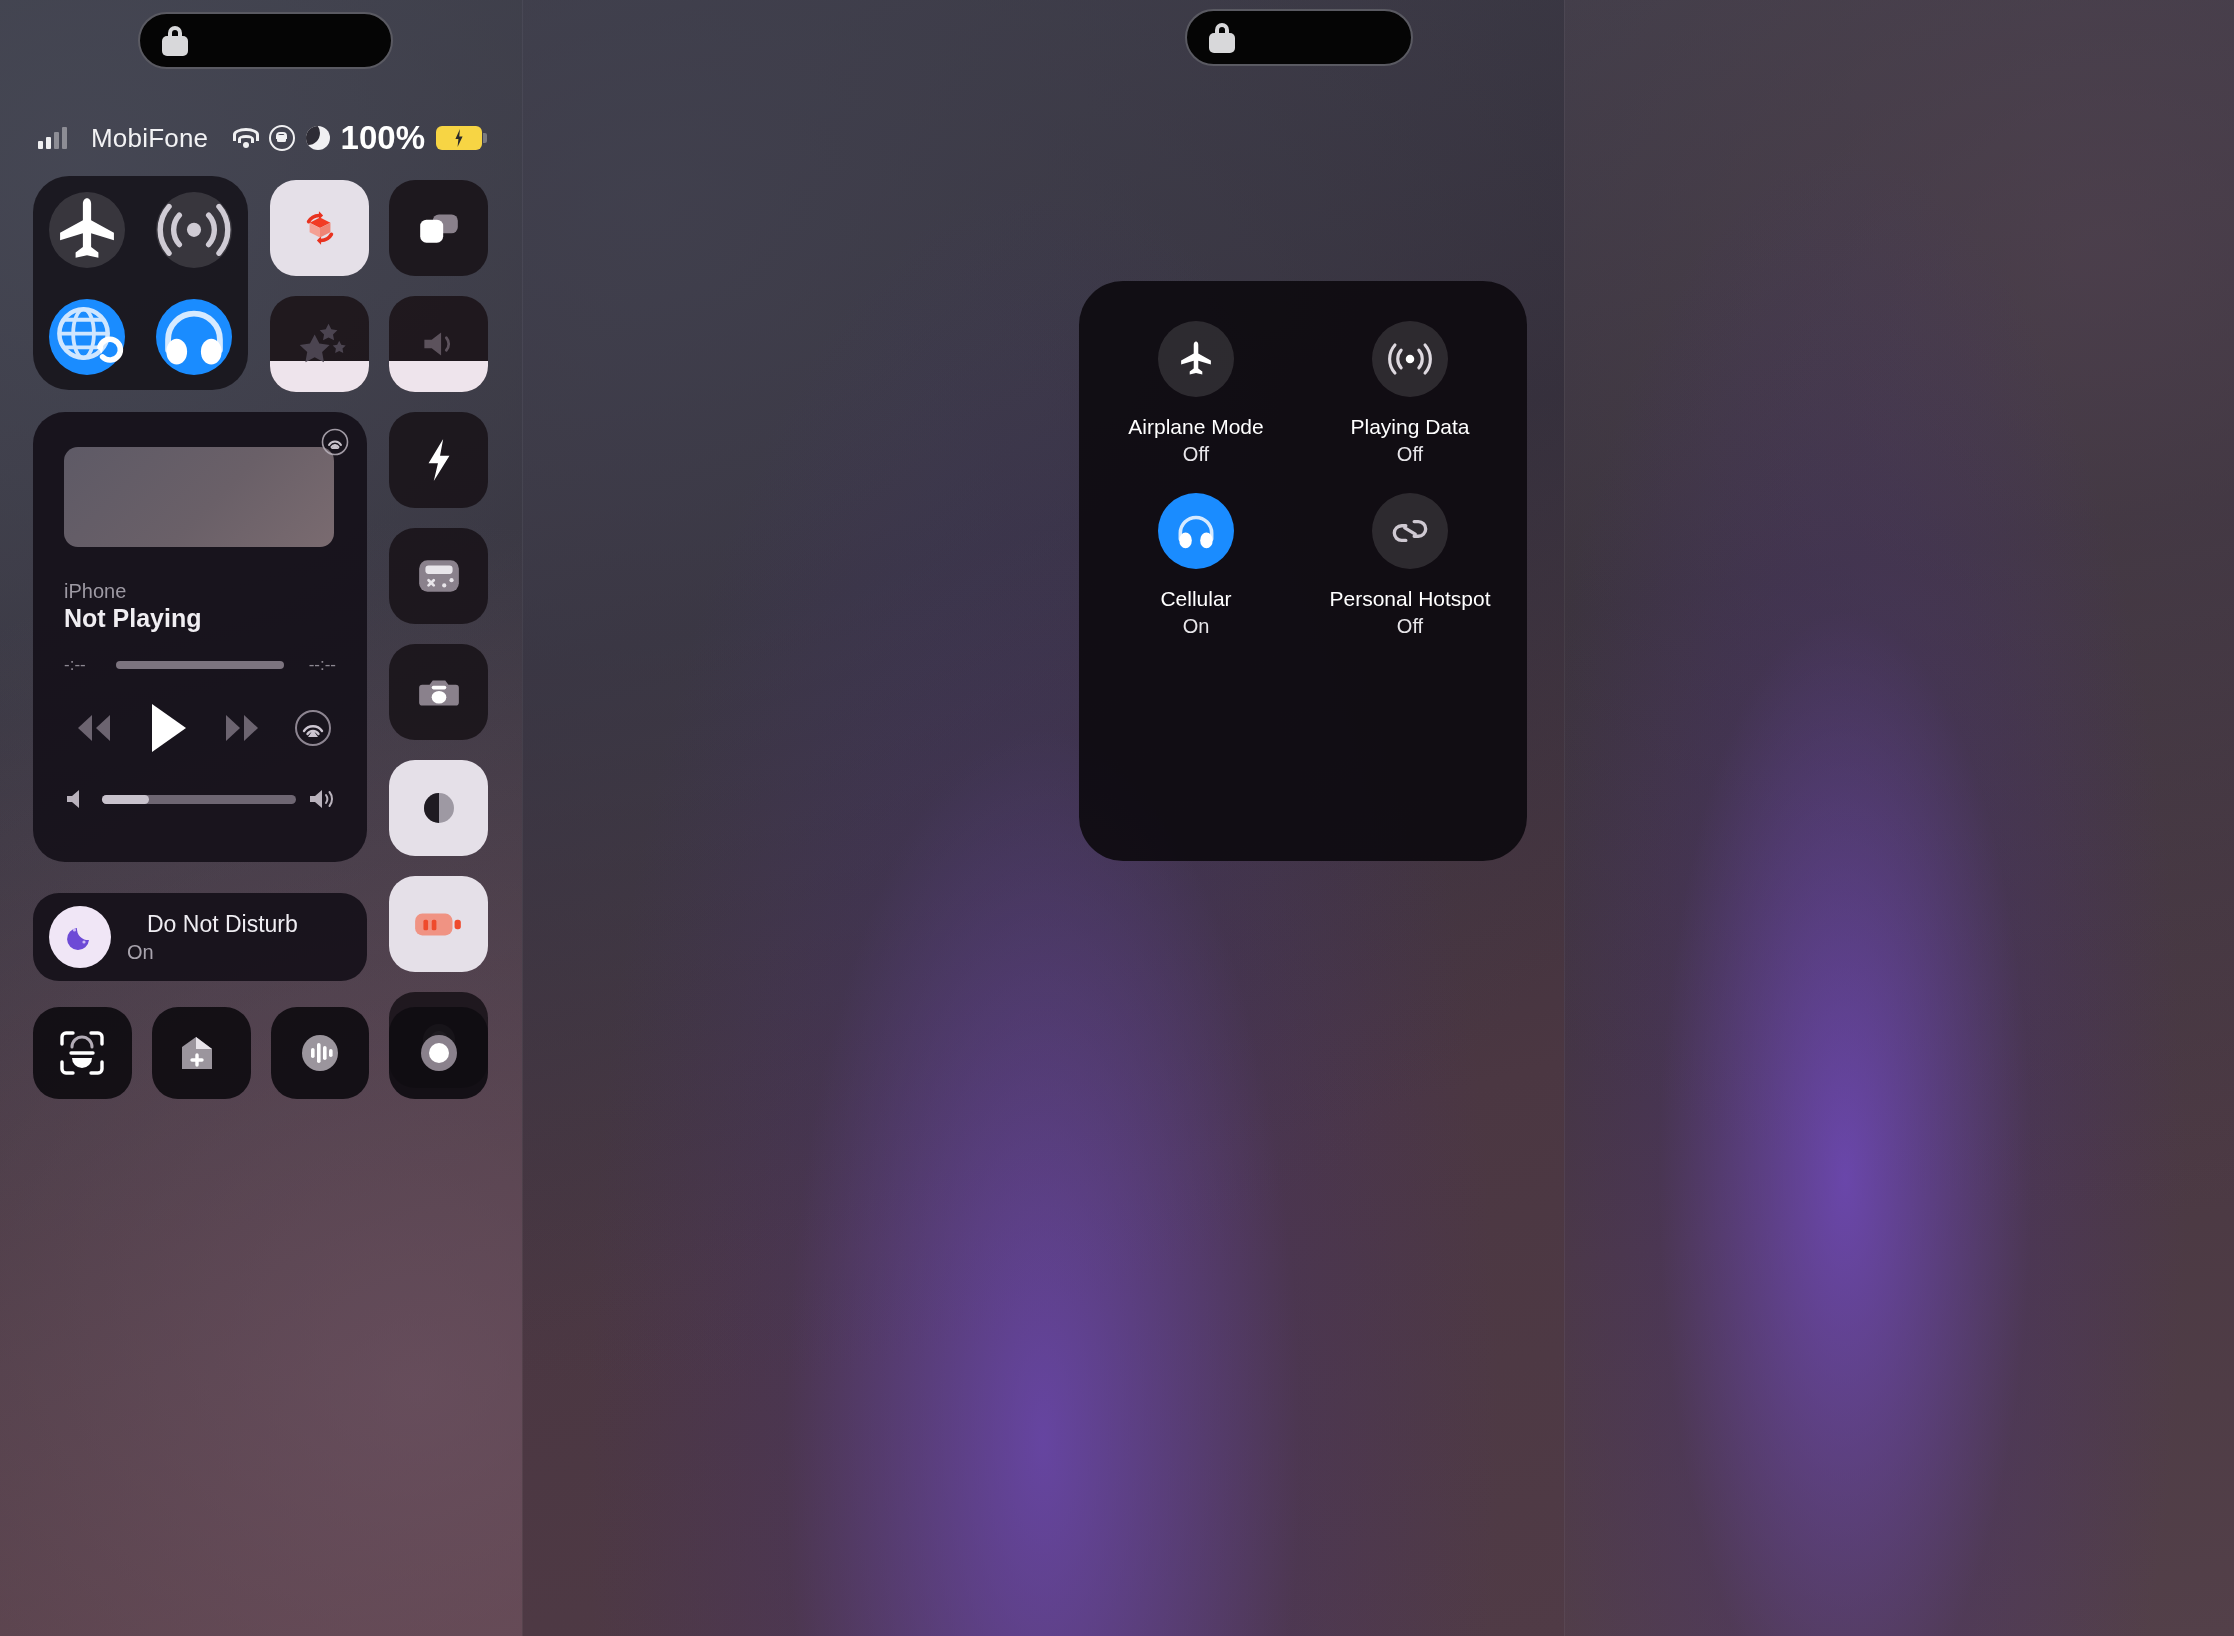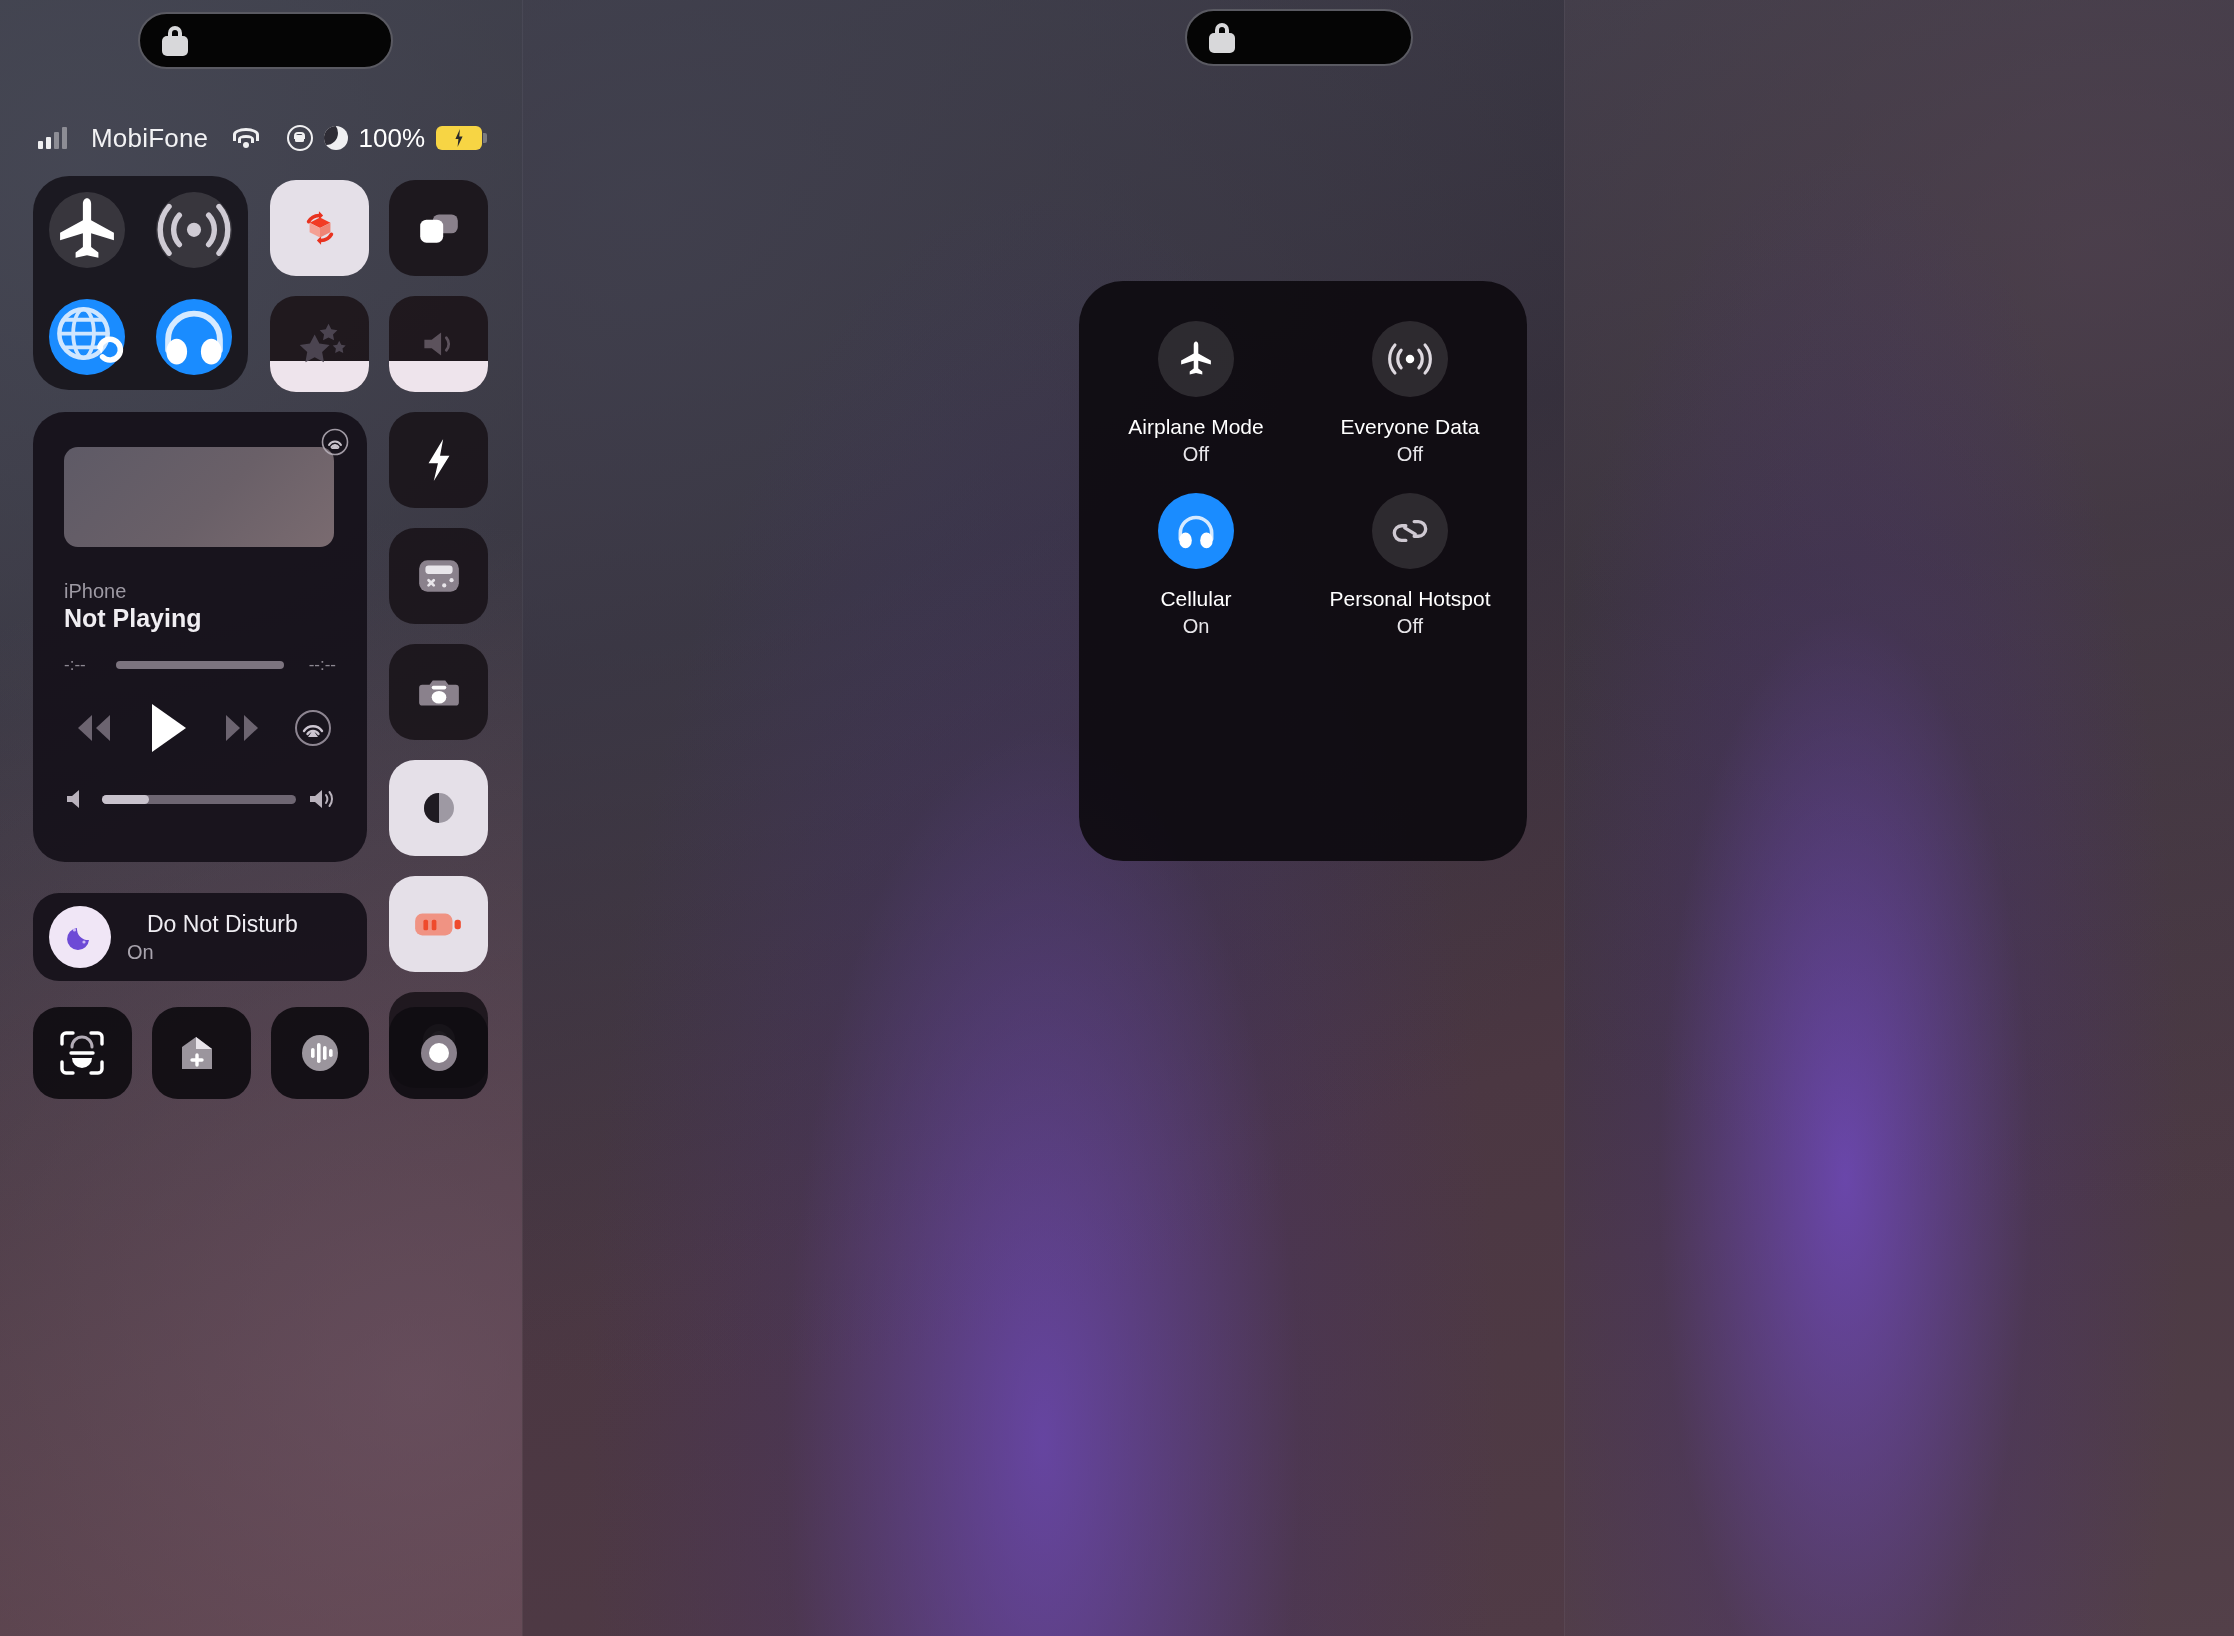--- a/index.html
+++ b/index.html
@@ -61,21 +61,21 @@
               position:relative; display:flex; align-items:center; justify-content:center; }
   .rot-lock::after { content:""; width:9px; height:7px; background:#f0f0f2; border-radius:1.5px; }
   .rot-lock::before { content:""; position:absolute; top:5px; width:7px; height:5px;
               border:2px solid #f0f0f2; border-bottom:none; border-radius:4px 4px 0 0; }
 
   .moon-glyph { width:24px; height:24px; background:#f0f0f2;
       border-radius:50%; position:relative; overflow:hidden; }
   .moon-glyph::after { content:""; position:absolute; top:-5px; left:-10px;
       width:24px; height:24px; border-radius:50%; background:#2e2c35; }
 
-  .batt-pct { font-size:26px; font-weight:400; color:#fff; }
+  .batt-pct { font-size:33px; font-weight:700; color:#fff; }
   .batt { width:46px; height:24px; border-radius:6px; background:#f7d544;
           position:relative; display:flex; align-items:center; justify-content:center; }
   .batt::after { content:""; position:absolute; right:-5px; top:7px; width:4px; height:10px;
           background:#7a7a80; border-radius:0 2px 2px 0; }
   .bolt { width:12px; height:18px; background:#2a2a2a;
      clip-path:polygon(58% 0,20% 56%,45% 56%,38% 100%,80% 42%,52% 42%); }
   .conn-module { position:absolute; left:33px; top:176px; width:215px; height:214px;
       background:rgba(22,19,26,0.88); border-radius:36px;
       display:grid; grid-template-columns:1fr 1fr; place-items:center; }
   .circ { width:76px; height:76px; border-radius:50%; display:flex;
@@ -420,21 +420,21 @@
       </div>
 
       <div class="cell-item">
         <div class="big-circ dim">
           <svg viewBox="0 0 28 22" width="46" height="36">
             <circle cx="14" cy="11" r="2.6" fill="#ffffff"></circle>
             <path d="M8.6 5.6a8 8 0 000 10.8M19.4 5.6a8 8 0 010 10.8" stroke="#ded9e0" stroke-width="1.9" fill="none" stroke-linecap="round"></path>
             <path d="M4.8 2.4a13 13 0 000 17.2M23.2 2.4a13 13 0 010 17.2" stroke="#ded9e0" stroke-width="1.9" fill="none" stroke-linecap="round"></path>
           </svg>
         </div>
-        <div class="ci-label">Everyone Data</div>
+        <div class="ci-label">Playing Data</div>
         <div class="ci-value">Off</div>
       </div>
 
 
       <div class="cell-item">
         <div class="big-circ on">
           <svg viewBox="0 0 44 36" width="46" height="38">
             <path d="M7 26V20a15 15 0 0130 0v6" fill="none" stroke="#d6eaff" stroke-width="3.4" stroke-linecap="round"></path>
             <ellipse cx="12" cy="27" rx="6" ry="7.5" fill="#ffffff"></ellipse>
             <ellipse cx="32" cy="27" rx="6" ry="7.5" fill="#ffffff"></ellipse>

